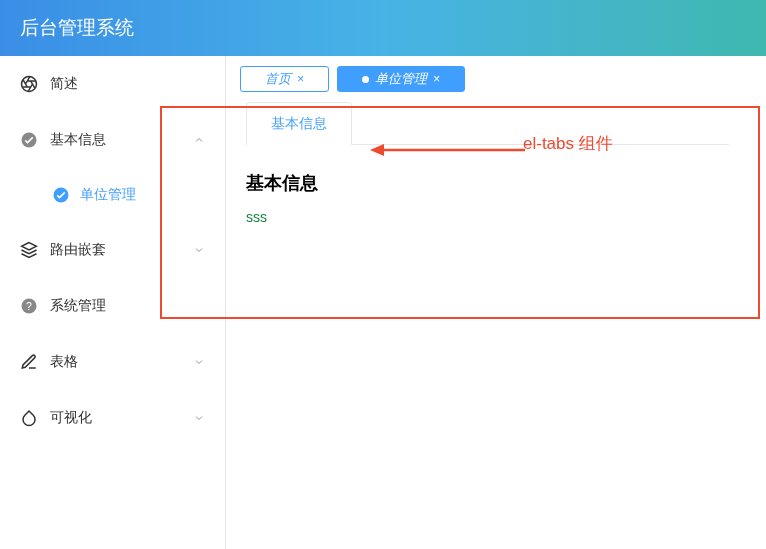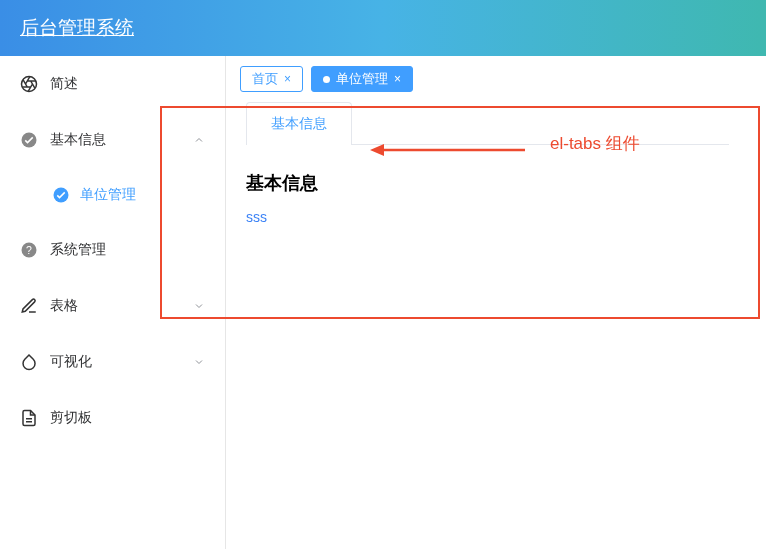--- a/index.html
+++ b/index.html
@@ -17,21 +17,20 @@
       position: relative;
     }
     .header {
       background: linear-gradient(90deg, #3a8ee6 0%, #47b3e6 50%, #3fb8b0 100%);
       color: #fff;
       height: 56px;
       display: flex;
       align-items: center;
       padding: 0 20px;
       font-size: 19px;
-      text-decoration: underline;
     }
     .container {
       display: flex;
       height: calc(100% - 56px);
       border-radius: 12px;
     }
     .sidebar {
       width: 225px;
       background: #fff;
       flex-shrink: 0;
@@ -83,25 +82,26 @@
       padding: 10px 14px;
       display: flex;
       gap: 8px;
       align-items: center;
     }
     .tag {
       display: inline-flex;
       align-items: center;
       border: 1px solid #409EFF;
       border-radius: 3px;
-      padding: 3px 11px;
+      padding: 3px 24px;
       font-size: 13px;
       color: #409EFF;
       cursor: pointer;
       gap: 6px;
+      font-style: italic;
     }
     .tag.active {
       background: #409EFF;
       color: #fff;
     }
     .tag .dot {
       width: 7px;
       height: 7px;
       border-radius: 50%;
       background: #fff;
@@ -134,35 +134,35 @@
       padding-top: 26px;
     }
     .panel-title {
       font-size: 18px;
       font-weight: bold;
       margin-bottom: 14px;
       color: #000;
     }
     .panel-text {
       font-size: 14px;
-      color: #3b82f6;
+      color: #15803d;
     }
     .annotation-box {
       position: absolute;
       border: 2px solid #ed4a2f;
       pointer-events: none;
       top: 106px;
       left: 160px;
       width: 600px;
       height: 213px;
     }
     .annotation-label {
       position: absolute;
       top: 132px;
-      left: 550px;
+      left: 523px;
       color: #ed4a2f;
       font-size: 17px;
       pointer-events: none;
     }
     .annotation-arrow {
       position: absolute;
       top: 140px;
       left: 370px;
       pointer-events: none;
     }
@@ -206,20 +206,35 @@
     <div class="submenu-item">
       <span class="icon">
         <svg width="18" height="18" viewBox="0 0 24 24" fill="#409EFF">
             <circle cx="12" cy="12" r="10"></circle>
             <path d="M7 12.5l3 3 7-7" stroke="#fff" stroke-width="2" fill="none"></path>
           </svg>
       </span>
       <span>单位管理</span>
     </div>
 
+    <div class="menu-item">
+      <span class="icon">
+        <svg width="18" height="18" viewBox="0 0 24 24" fill="none" stroke="#333" stroke-width="2">
+            <polygon points="12 2 2 7 12 12 22 7 12 2"></polygon>
+            <polyline points="2 17 12 22 22 17"></polyline>
+            <polyline points="2 12 12 17 22 12"></polyline>
+          </svg>
+      </span>
+      <span>路由嵌套</span>
+      <span class="chevron">
+        <svg width="12" height="12" viewBox="0 0 24 24" fill="none" stroke="#909399" stroke-width="2">
+            <polyline points="6 9 12 15 18 9"></polyline>
+          </svg>
+      </span>
+    </div>
 
     <div class="menu-item">
       <span class="icon">
         <svg width="18" height="18" viewBox="0 0 24 24" fill="#888">
             <circle cx="12" cy="12" r="10"></circle>
             <text x="12" y="17" font-size="14" text-anchor="middle" fill="#fff">?</text>
           </svg>
       </span>
       <span>系统管理</span>
     </div>
@@ -246,31 +261,20 @@
           </svg>
       </span>
       <span>可视化</span>
       <span class="chevron">
         <svg width="12" height="12" viewBox="0 0 24 24" fill="none" stroke="#909399" stroke-width="2">
             <polyline points="6 9 12 15 18 9"></polyline>
           </svg>
       </span>
     </div>
 
-    <div class="menu-item">
-      <span class="icon">
-        <svg width="18" height="18" viewBox="0 0 24 24" fill="none" stroke="#333" stroke-width="2">
-            <path d="M14 2H6a2 2 0 0 0-2 2v16a2 2 0 0 0 2 2h12a2 2 0 0 0 2-2V8z"></path>
-            <polyline points="14 2 14 8 20 8"></polyline>
-            <line x1="8" y1="13" x2="16" y2="13"></line>
-            <line x1="8" y1="17" x2="16" y2="17"></line>
-          </svg>
-      </span>
-      <span>剪切板</span>
-    </div>
 
   </div>
 
   <div class="main">
     <div class="tags-bar">
       <div class="tag">
         <span>首页</span>
         <span class="close">×</span>
       </div>
       <div class="tag active">

